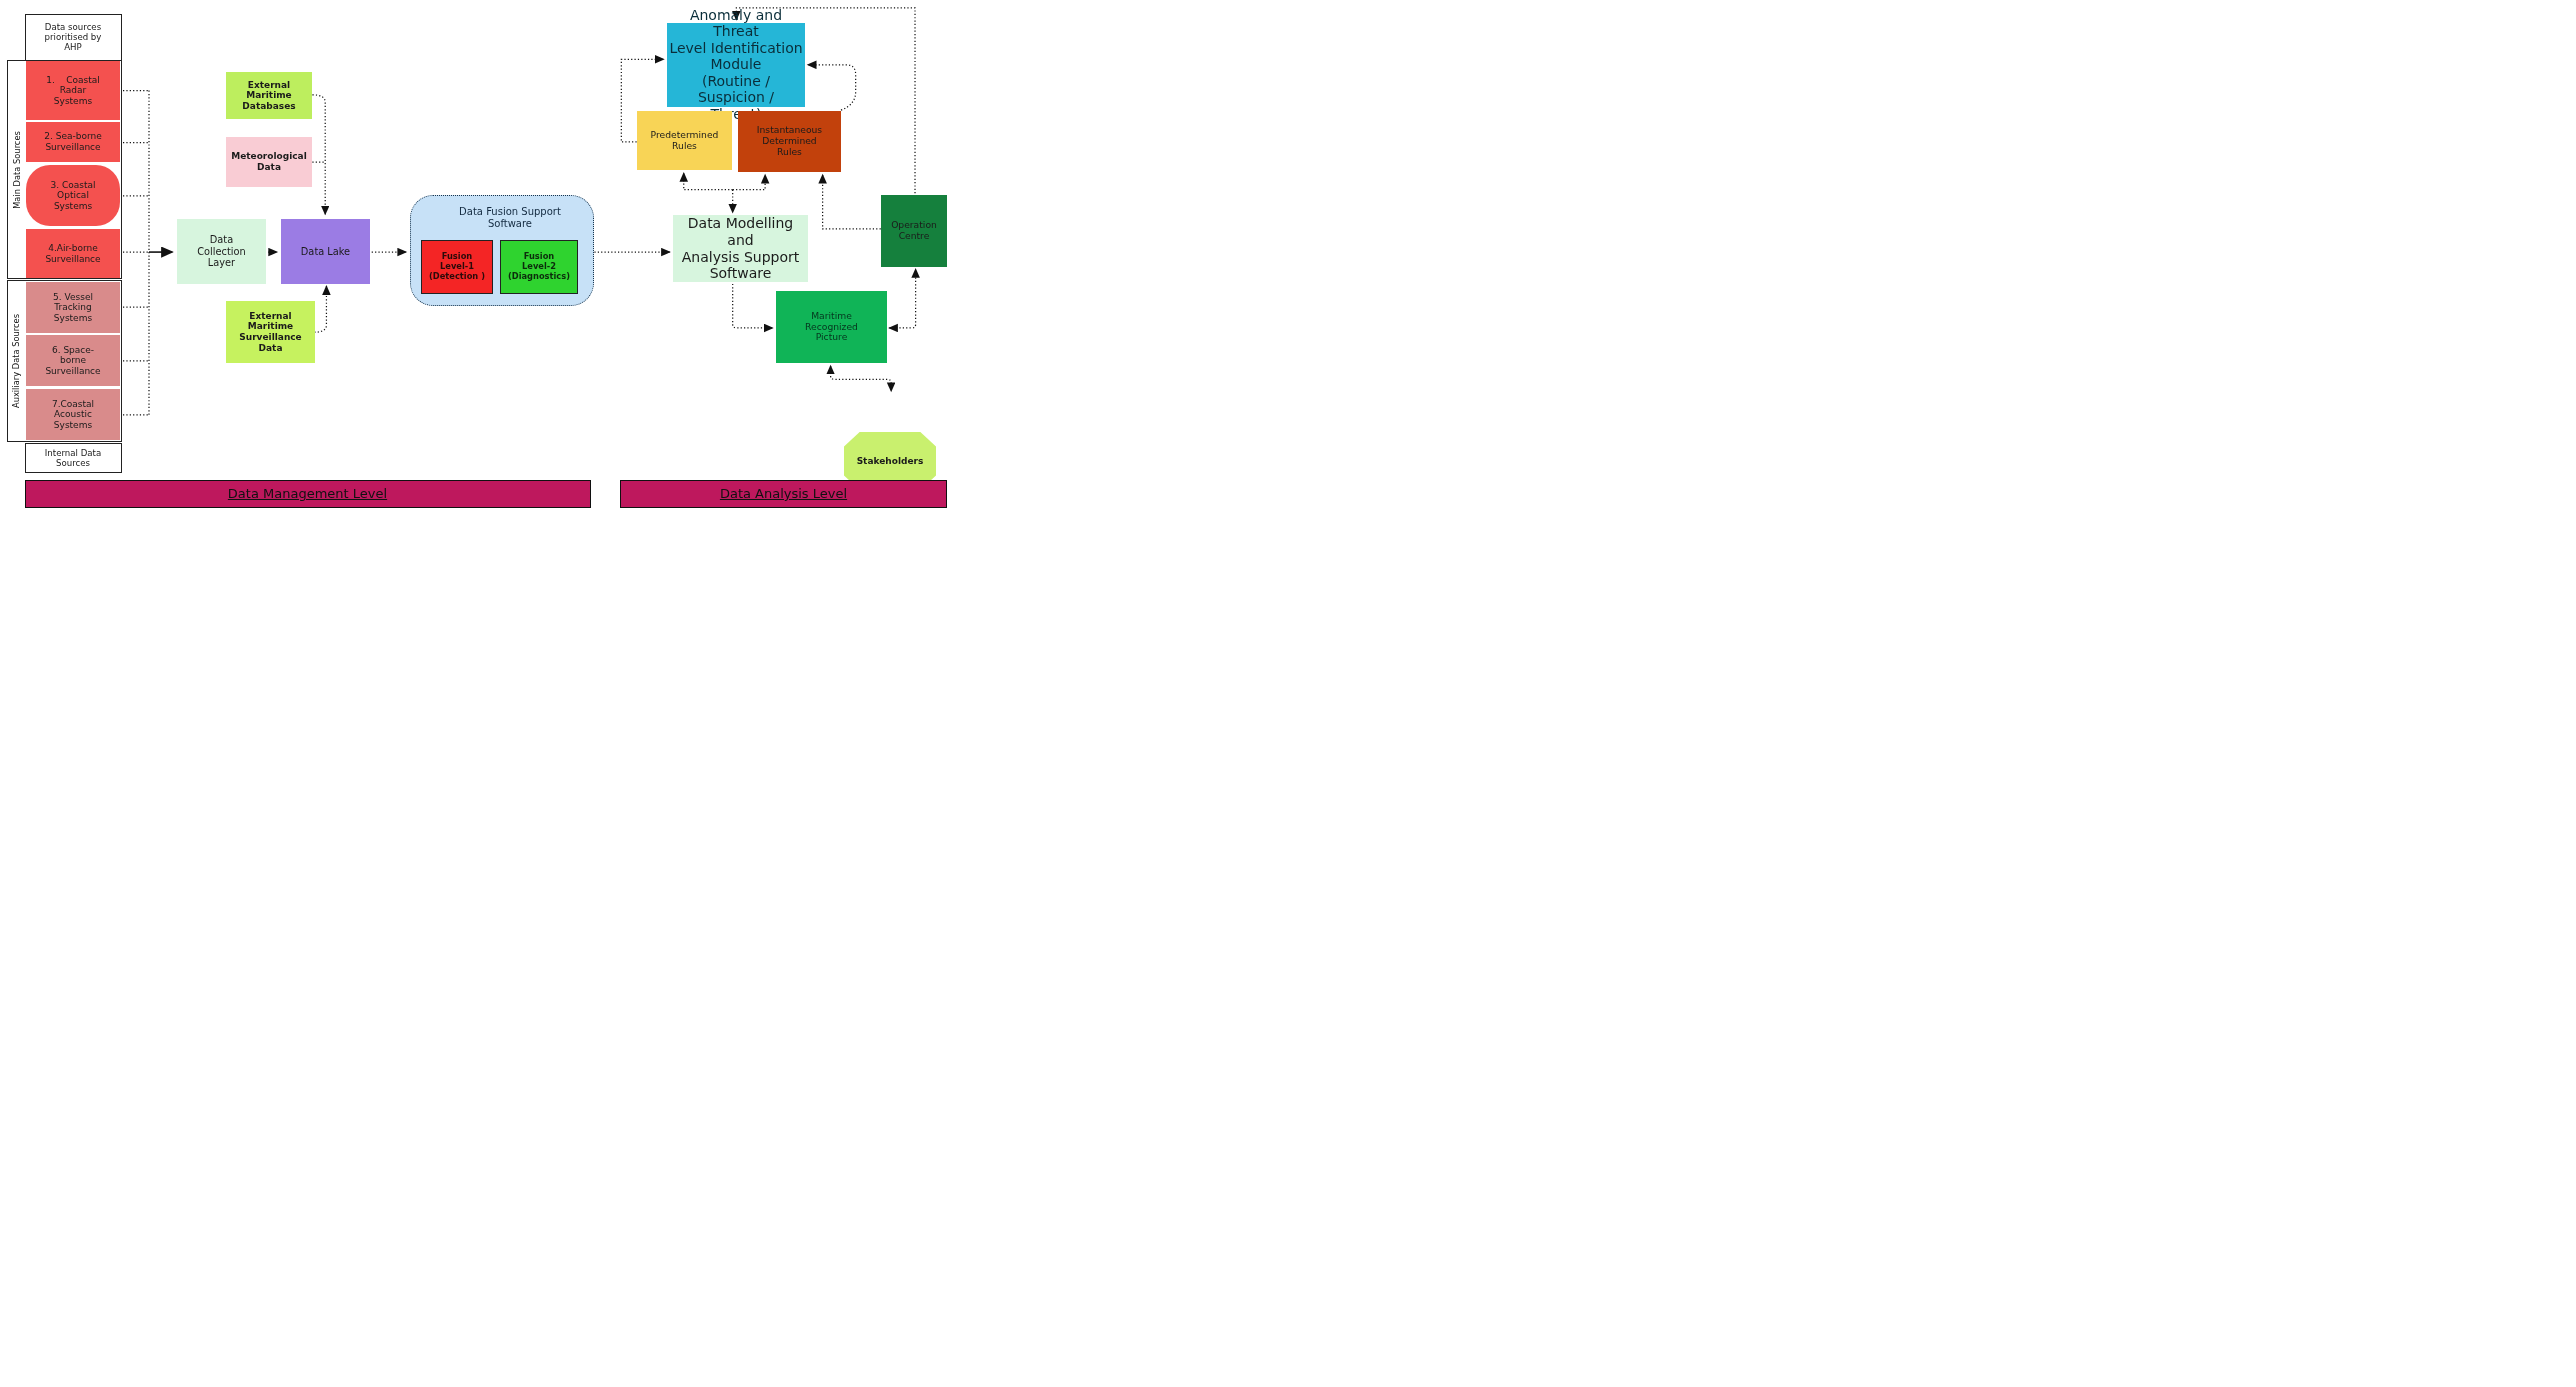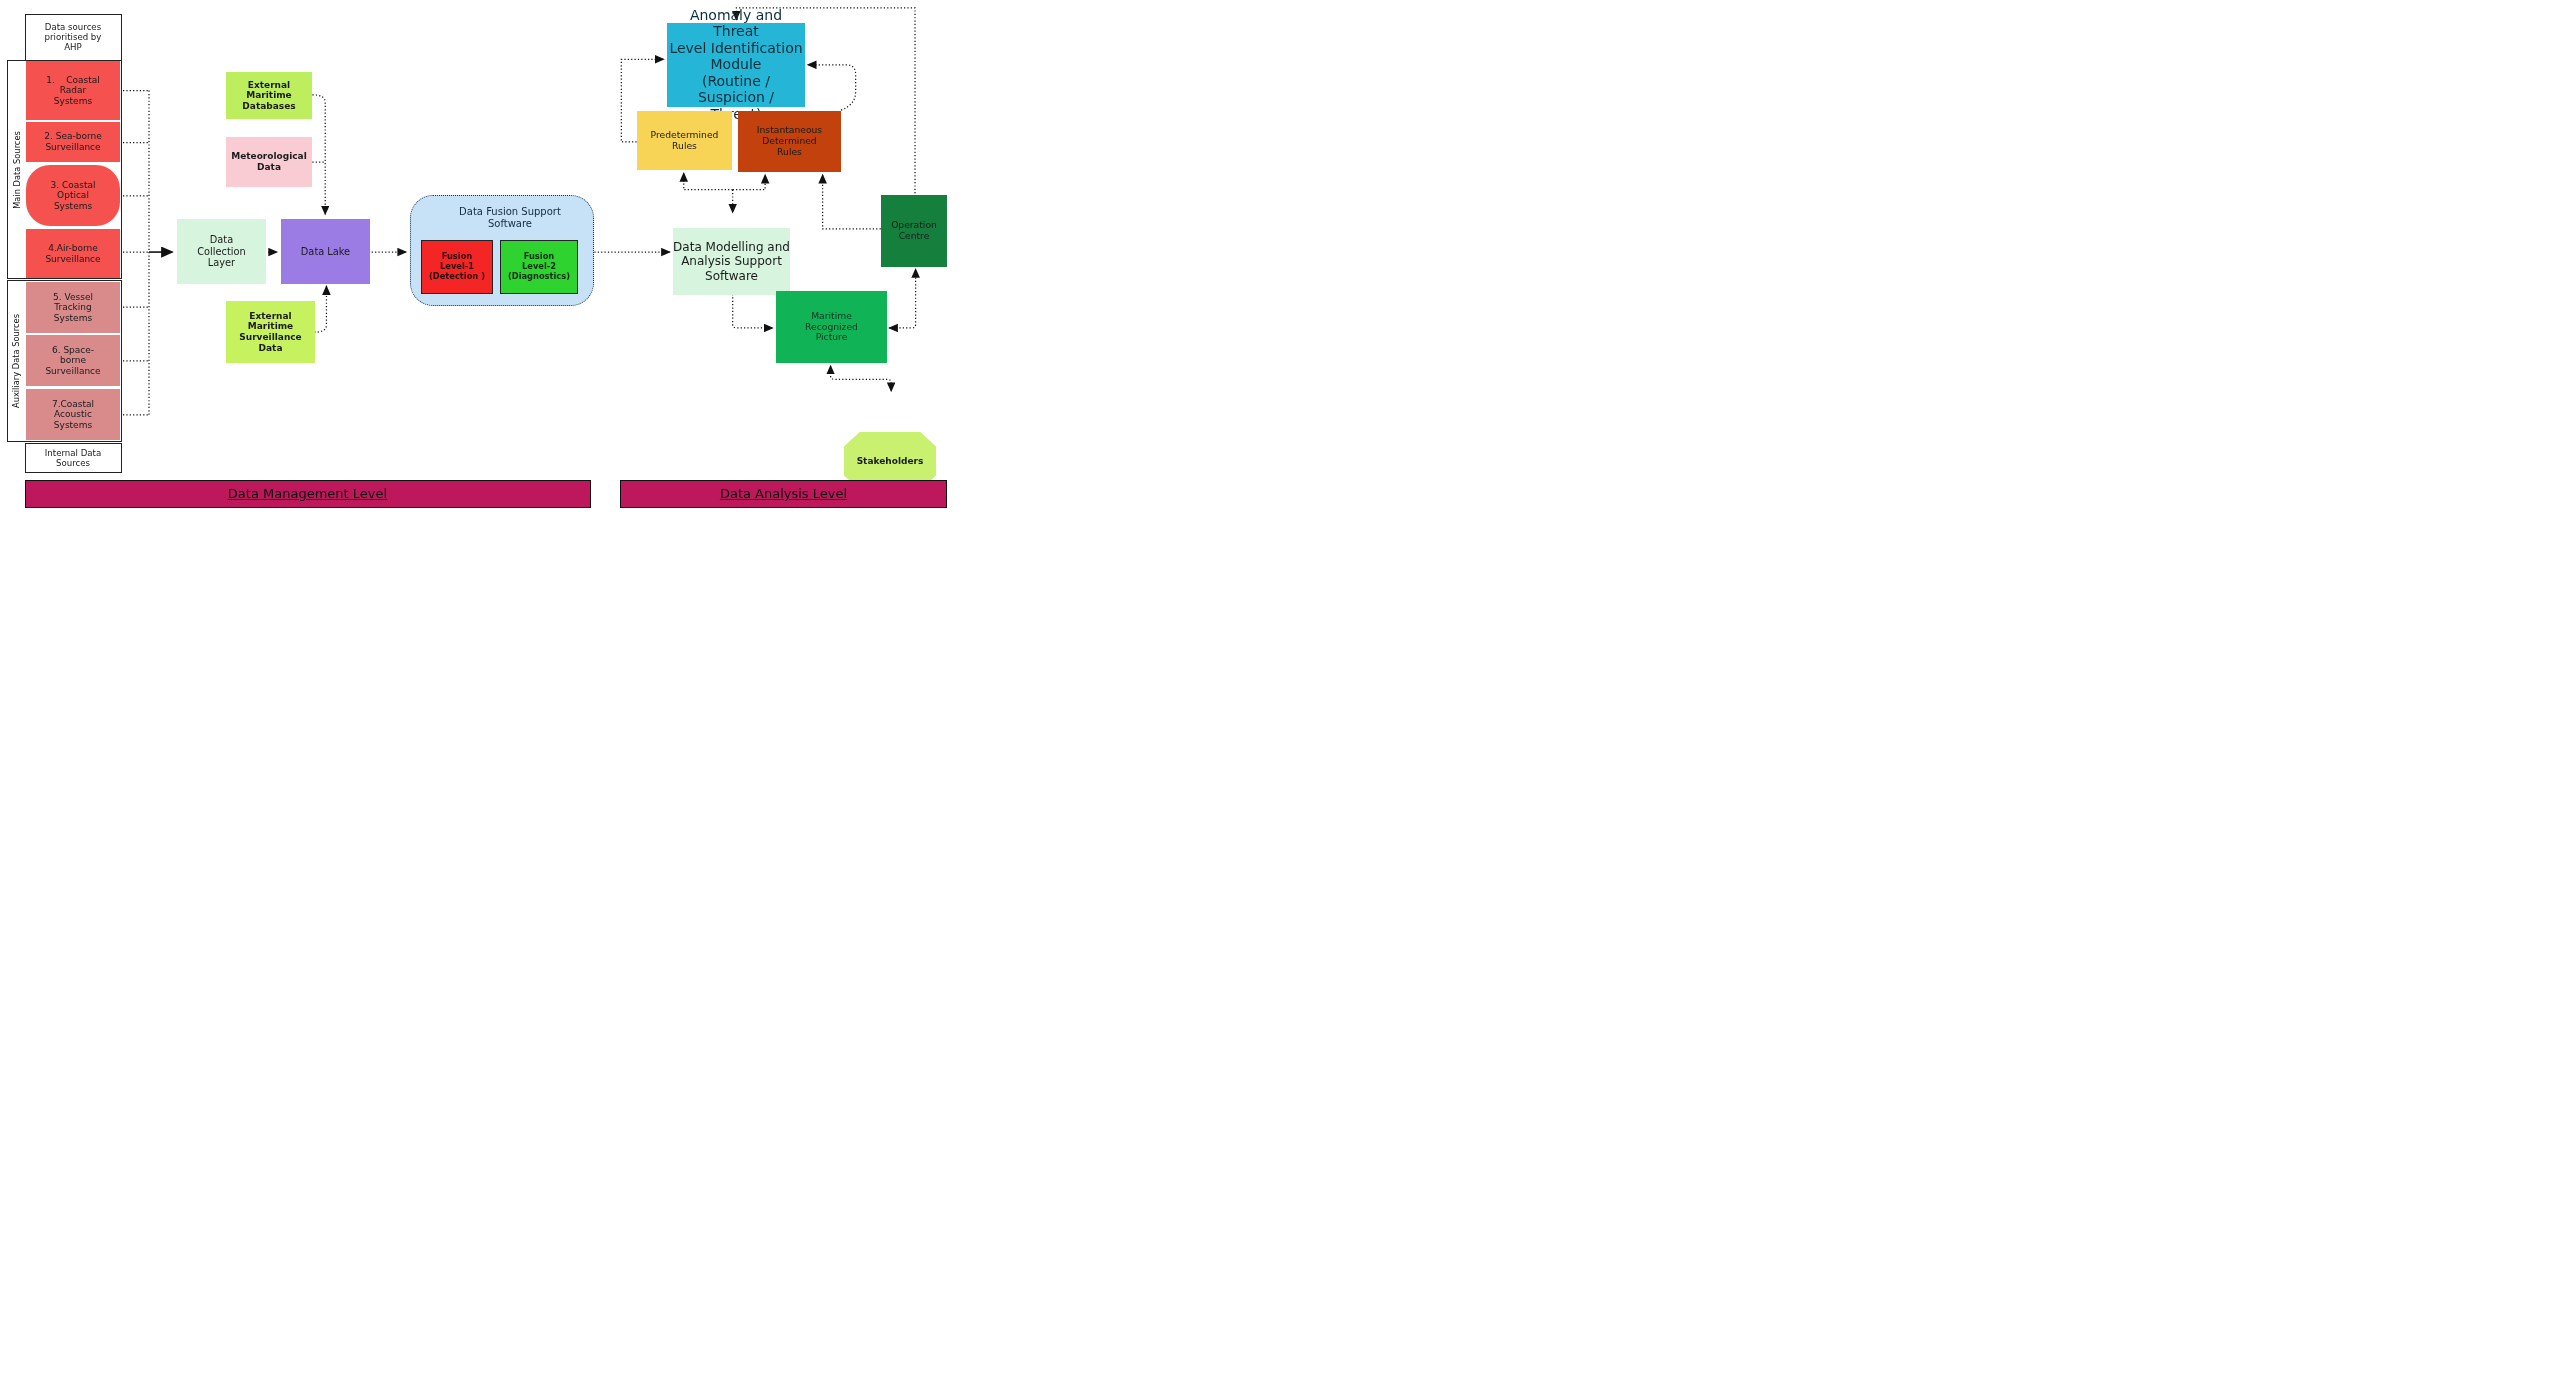--- a/index.html
+++ b/index.html
@@ -34,21 +34,21 @@
   .fusion-title{left:410px;top:201px;width:184px;height:34px;font-size:10px;color:#132a40;padding-left:16px;}
   .fl1{left:421px;top:240px;width:72px;height:54px;border:1.2px solid #222;font-weight:bold;
        font-size:8.3px;color:#2d0a0a;}
   .fl2{left:500px;top:240px;width:78px;height:54px;border:1.2px solid #222;font-weight:bold;
        font-size:8.3px;color:#0c2d0c;}
 
   
   .anom{left:667px;top:22.7px;width:138px;height:84px;font-size:14px;color:#0a2e3a;}
   .pred{left:637px;top:111px;width:95px;height:59px;font-size:9.2px;}
   .inst{left:738px;top:111px;width:103px;height:61px;font-size:9.2px;}
-  .dm{left:673px;top:228px;width:117px;height:67px;font-size:12px;}
+  .dm{left:673px;top:215px;width:135px;height:67px;font-size:14px;}
   .oc{left:881px;top:195px;width:66px;height:72px;font-size:9.2px;}
   .mrp{left:776px;top:291px;width:111px;height:72px;font-size:9.2px;color:#05361e;}
   .stake{left:844px;top:395px;width:92px;height:58px;font-weight:bold;font-size:9px;
          clip-path:polygon(17% 0%,83% 0%,100% 25%,100% 75%,83% 100%,17% 100%,0% 75%,0% 25%);margin-top:37px;}
   .bar{border:1.8px solid #101010;background:#be185d;font-size:13px;color:#111;text-decoration:underline;}
   .bar1{left:24.5px;top:480px;width:566px;height:27.5px;}
   .bar2{left:620px;top:480px;width:327px;height:27.5px;}
 </style>
 </head>
 <body>

